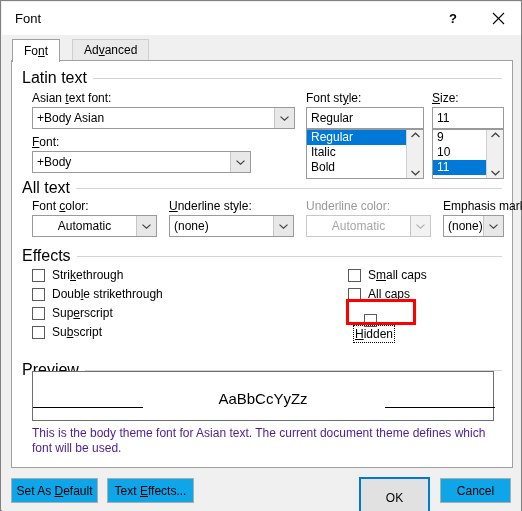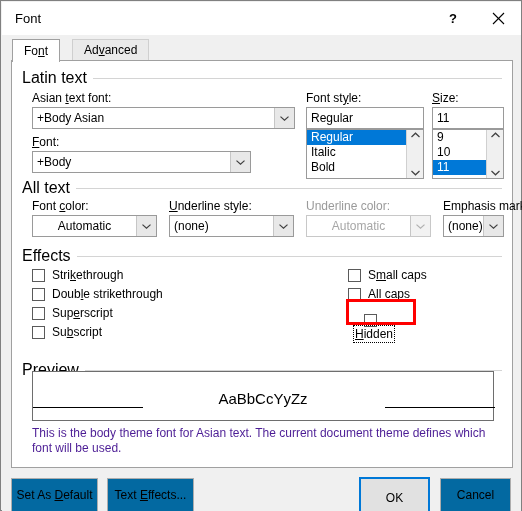--- a/index.html
+++ b/index.html
@@ -124,22 +124,22 @@
   
   .annot{
     position:absolute;box-sizing:border-box;border:3px solid #ff0000;
     pointer-events:none;
   }
   
   .footer{
     position:absolute;left:1px;top:468px;width:519px;height:42px;background:#f0f0f0;
   }
   .btn{
-    position:absolute;box-sizing:border-box;height:34px;
-    background:#0369a1;border:1px solid #adadad;
+    position:absolute;box-sizing:border-box;height:25px;
+    background:#0ea5e9;border:1px solid #adadad;
     font-size:12px;display:flex;align-items:center;justify-content:center;
     cursor:default;color:#000;
   }
   .btn.default{border:2px solid #0078d7;background:#e1e1e1;}
 </style>
 </head>
 <body>
 
 <div class="dialog">
 

